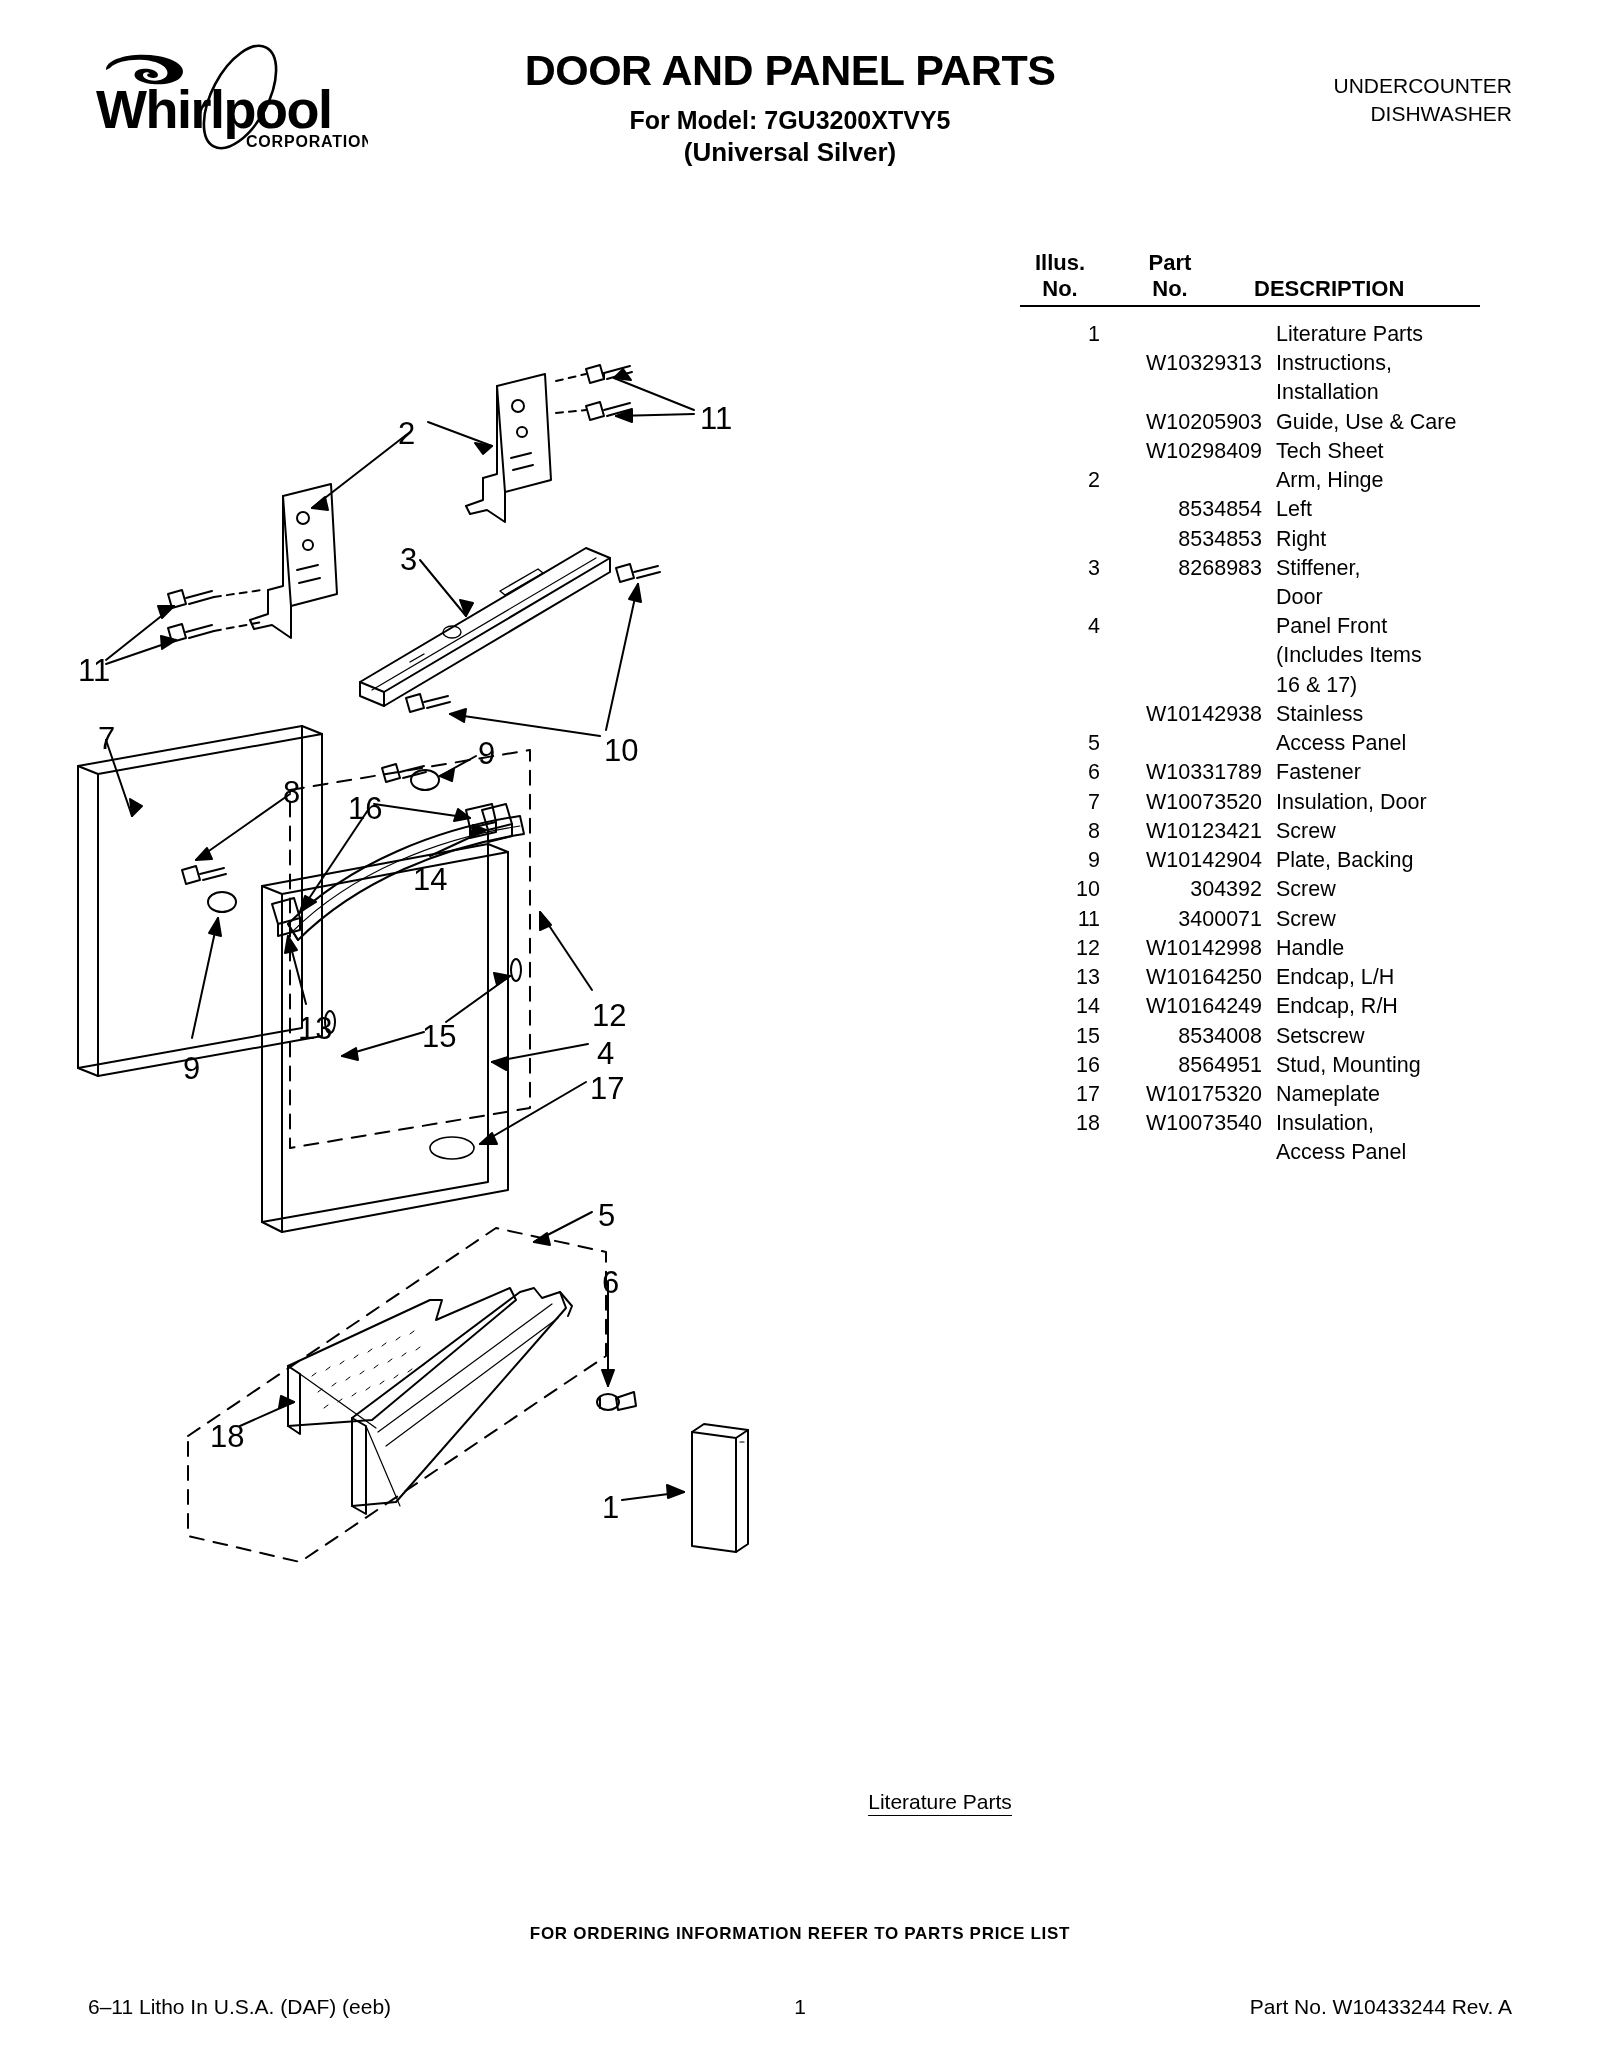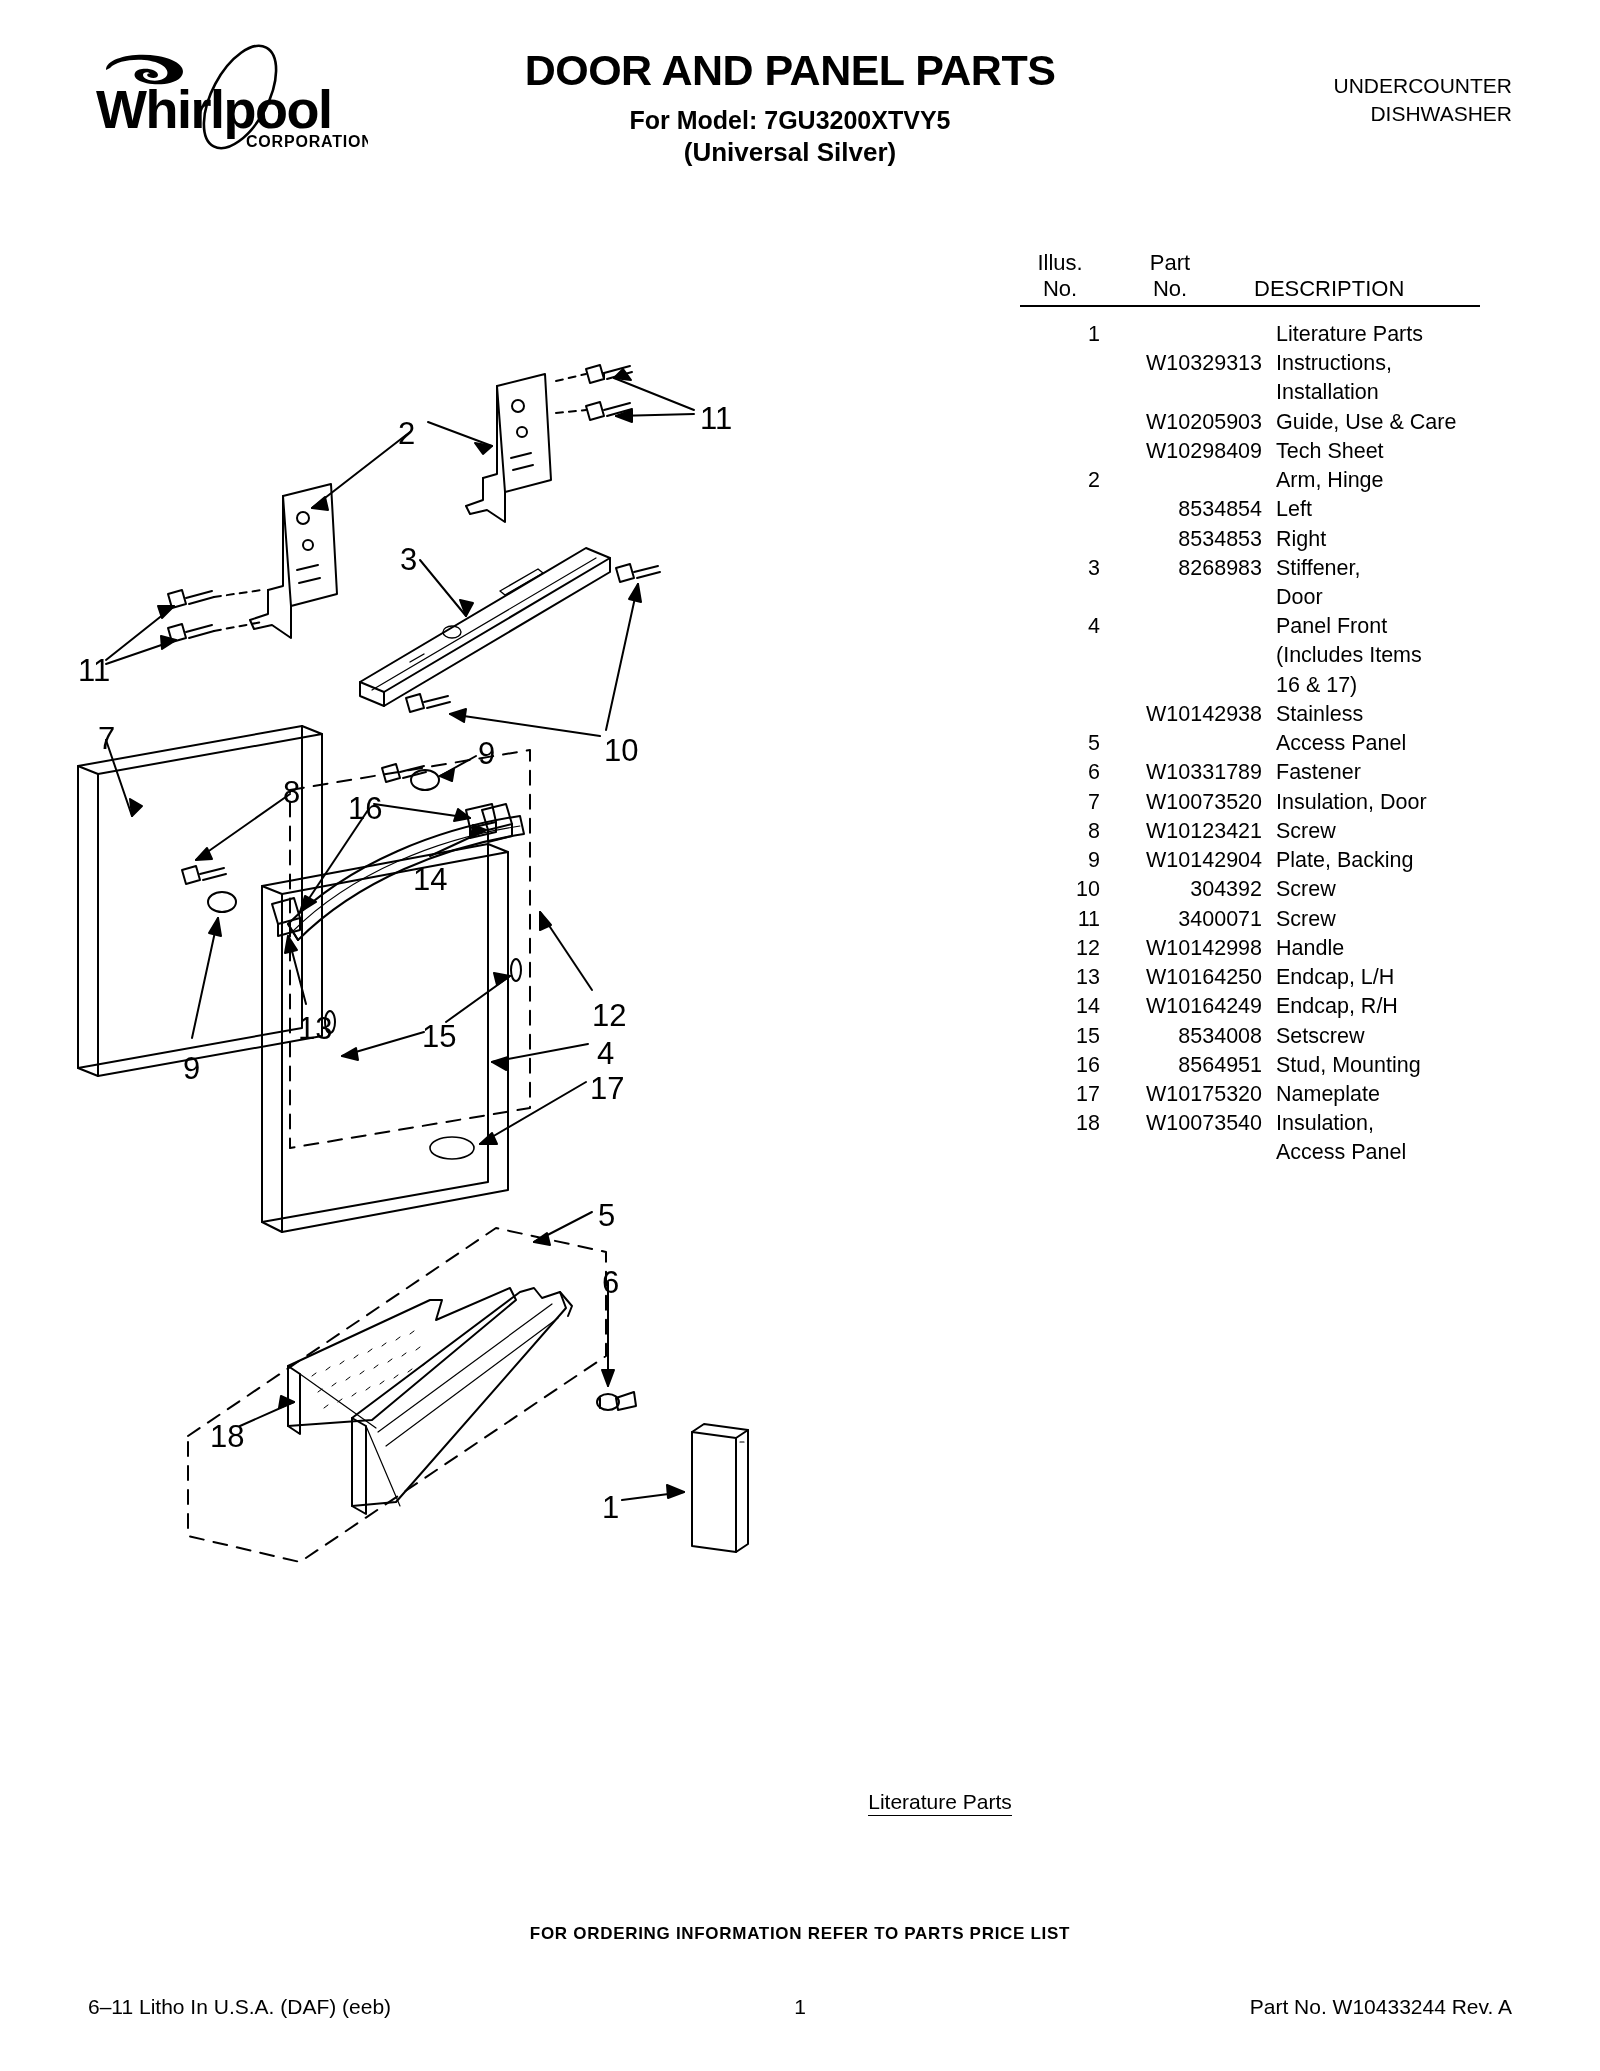--- a/index.html
+++ b/index.html
@@ -16,21 +16,21 @@
   .logo-wrap svg{display:block;}
   .title-block{position:absolute;left:430px;top:48px;width:720px;text-align:center;}
   .doc-title{font-size:43px;font-weight:bold;letter-spacing:-0.5px;line-height:1.05;}
   .doc-sub{font-size:25px;font-weight:bold;margin-top:12px;line-height:1.25;}
   .doc-sub2{font-size:26px;font-weight:bold;line-height:1.25;}
   .corner{position:absolute;right:88px;top:72px;width:300px;text-align:right;
           font-size:21px;line-height:1.35;}
 
   
   .parts-table{position:absolute;left:1020px;top:250px;width:460px;}
-  .pt-head{display:flex;font-weight:normal;font-size:22px;line-height:1.18;}
+  .pt-head{display:flex;font-weight:bold;font-size:22px;line-height:1.18;}
   .pt-head .c-illus{width:80px;text-align:center;}
   .pt-head .c-part{width:140px;text-align:center;}
   .pt-head .c-desc{flex:1;padding-left:14px;}
   .pt-rule{border-bottom:2.5px solid #000;margin-top:3px;width:100%;}
   .pt-body{margin-top:13px;}
   .pt-row{display:flex;font-size:21.5px;line-height:1.36;}
   .pt-row .c-illus{width:80px;text-align:right;padding-right:22px;}
   .pt-row .c-part{width:140px;text-align:right;}
   .pt-row .c-desc{flex:1;padding-left:14px;white-space:pre;}
 

